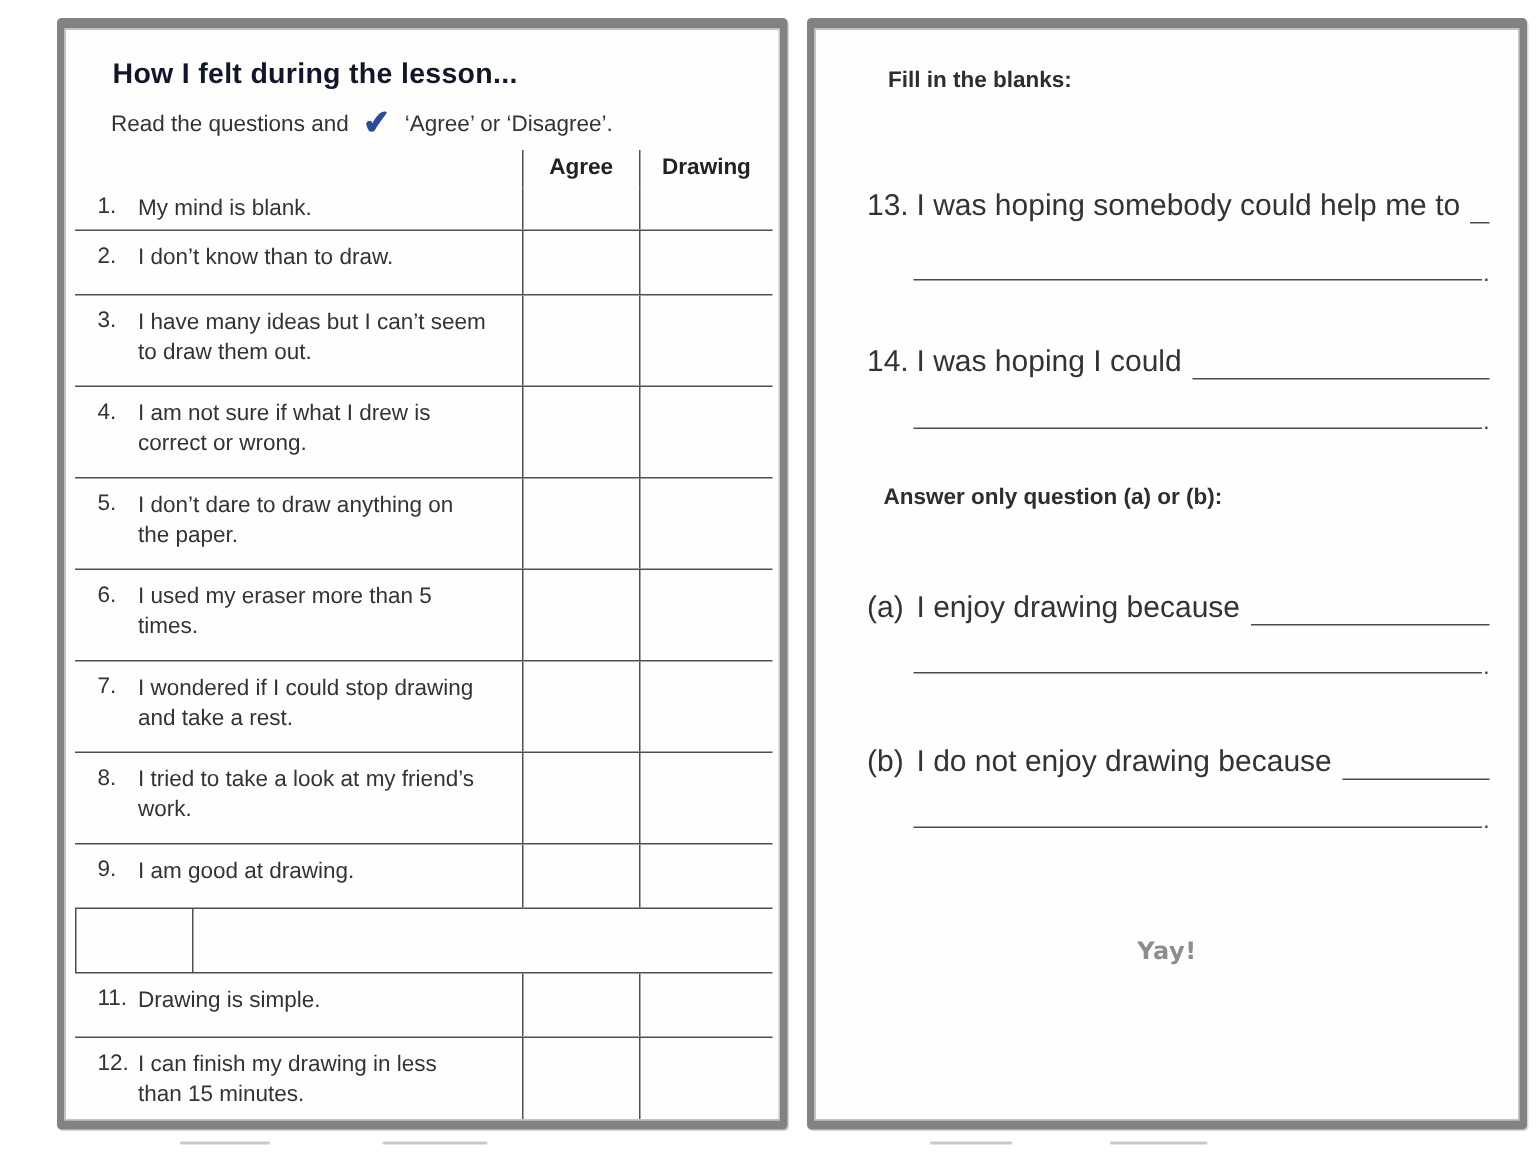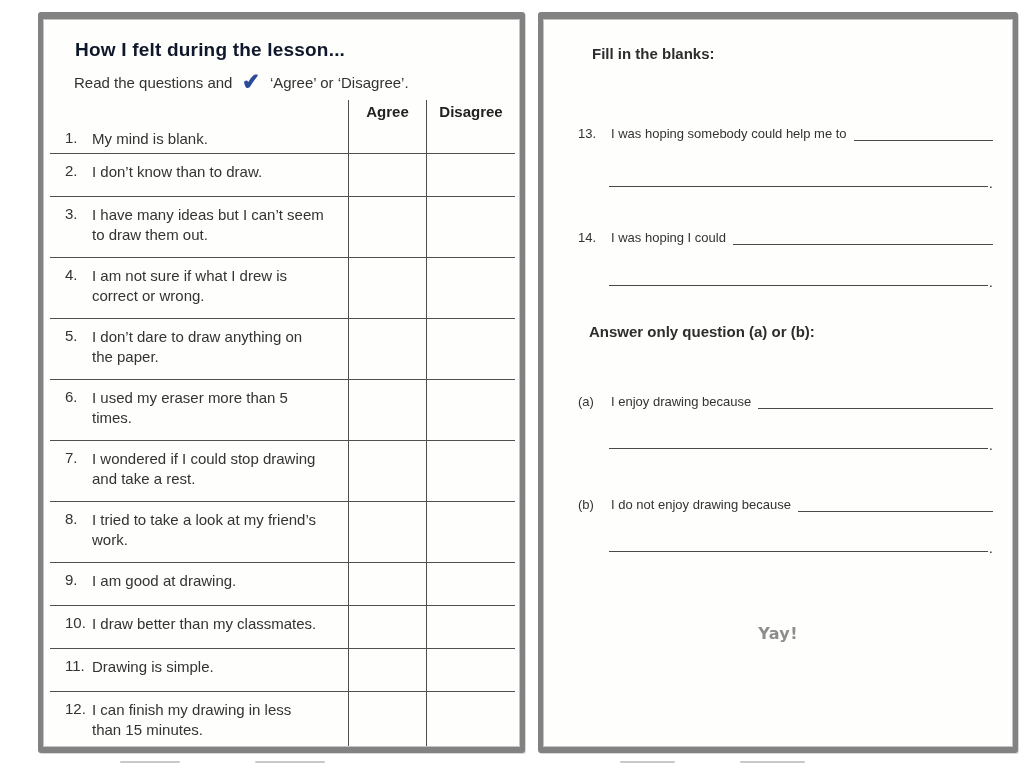--- a/index.html
+++ b/index.html
@@ -62,21 +62,21 @@
   .r-last { min-height: 49px; }
 
   
   .rp-head {
     position: absolute; left: 49px; top: 26px;
     font-size: 15px; font-weight: bold; color: #2d2d2d;
   }
   .fill-row {
     position: absolute; left: 35px; right: 20px;
     display: flex; align-items: flex-end;
-    font-size: 13px; color: #333;
+    font-size: 20px; color: #333;
   }
   .fill-num { width: 33px; flex: none; }
   .fill-text { flex: none; white-space: nowrap; }
   .blank {
     flex: 1; border-bottom: 1.5px solid #4a4a4a;
     margin-left: 7px; height: 14px;
   }
   .cont-line {
     position: absolute; left: 66px; right: 20px; height: 18px;
     display: flex; align-items: flex-end;
@@ -114,21 +114,21 @@
     <span>Read the questions and</span>
     <span class="check-icon">✔</span>
     <span>‘Agree’ or ‘Disagree’.</span>
   </div>
 
   <div class="lp-table">
 
     <div class="trow thead">
       <div class="cell-q"></div>
       <div class="cell-a">Agree</div>
-      <div class="cell-d">Disagree</div>
+      <div class="cell-d">Drawing</div>
     </div>
 
     <div class="trow r-first">
       <div class="cell-q">
           <span class="qnum">1.</span>
           <span class="qtext">My mind is blank.</span>
         </div>
       <div class="cell-a"></div>
       <div class="cell-d"></div>
     </div>
@@ -205,24 +205,20 @@
     <div class="trow r-single">
       <div class="cell-q">
           <span class="qnum">9.</span>
           <span class="qtext">I am good at drawing.</span>
         </div>
       <div class="cell-a"></div>
       <div class="cell-d"></div>
     </div>
 
     <div class="trow r-single">
-      <div class="cell-q">
-          <span class="qnum">10.</span>
-          <span class="qtext">I draw better than my classmates.</span>
-        </div>
       <div class="cell-a"></div>
       <div class="cell-d"></div>
     </div>
 
     <div class="trow r-single">
       <div class="cell-q">
           <span class="qnum">11.</span>
           <span class="qtext">Drawing is simple.</span>
         </div>
       <div class="cell-a"></div>

